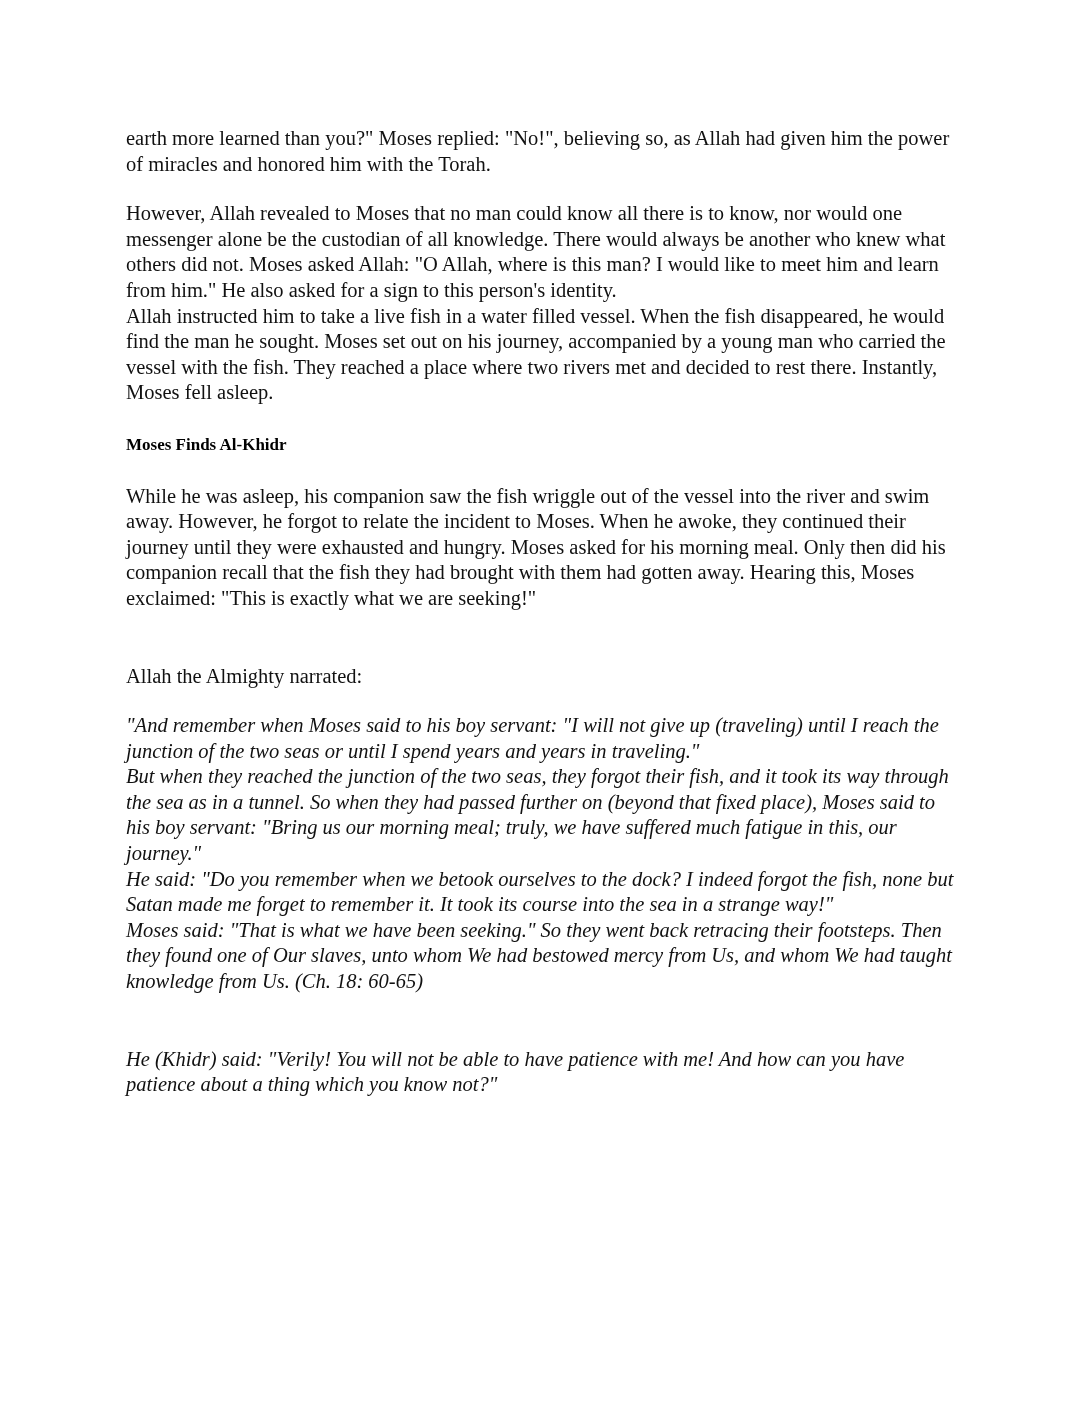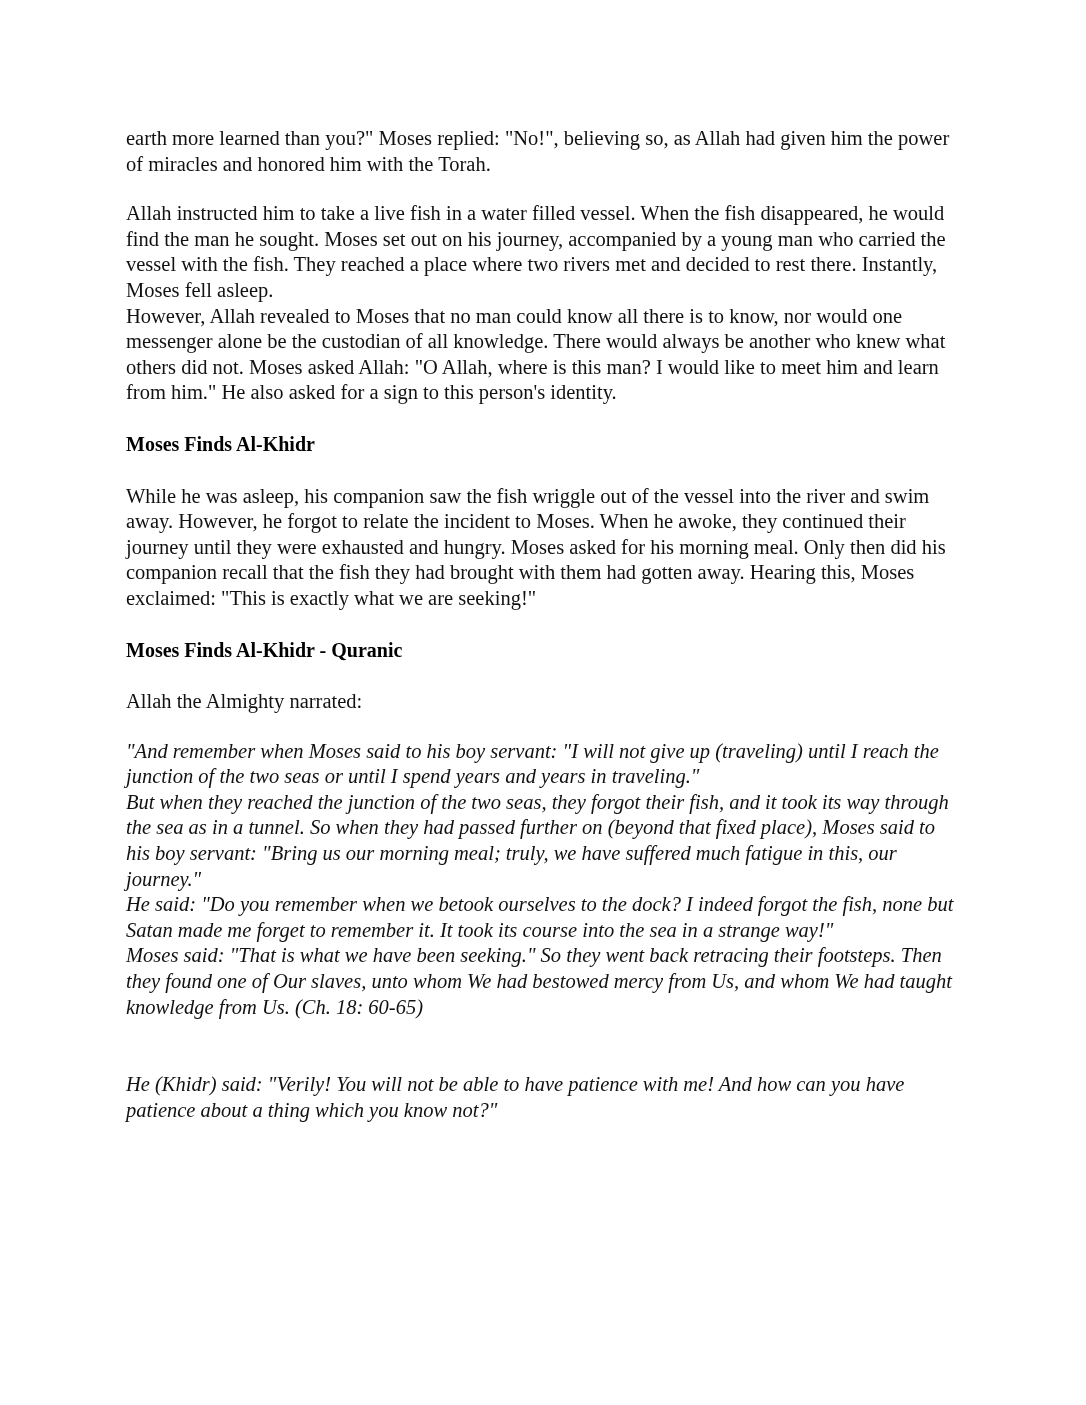--- a/index.html
+++ b/index.html
@@ -34,55 +34,54 @@
     line-height: 25.6px;
     text-align: left;
     color: #111111;
     white-space: normal;
   }
   p.para.italic {
     font-style: italic;
   }
   h3.heading {
     margin: 0;
-    font-size: 20px;
+    font-size: 17px;
     line-height: 25.6px;
     font-weight: bold;
     color: #000000;
   }
   .gap-para    { height: 24px; }
   .gap-heading { height: 26px; }
   .spacer { width: 100%; }
 </style>
 </head>
 <body>
 
 <div class="page">
   <div class="content">
 
     <p class="para">earth more learned than you?" Moses replied: "No!", believing so, as Allah had given him the power of miracles and honored him with the Torah.</p>
 
     <div class="spacer gap-para"></div>
 
+    <p class="para">However, Allah revealed to Moses that no man could know all there is to know, nor would one messenger alone be the custodian of all knowledge. There would always be another who knew what others did not. Moses asked Allah: "O Allah, where is this man? I would like to meet him and learn from him." He also asked for a sign to this person's identity.</p>
+
     <p class="para">Allah instructed him to take a live fish in a water filled vessel. When the fish disappeared, he would find the man he sought. Moses set out on his journey, accompanied by a young man who carried the vessel with the fish. They reached a place where two rivers met and decided to rest there. Instantly, Moses fell asleep.</p>
-
-    <p class="para">However, Allah revealed to Moses that no man could know all there is to know, nor would one messenger alone be the custodian of all knowledge. There would always be another who knew what others did not. Moses asked Allah: "O Allah, where is this man? I would like to meet him and learn from him." He also asked for a sign to this person's identity.</p>
 
     <div class="spacer gap-heading"></div>
 
     <h3 class="heading">Moses Finds Al-Khidr</h3>
 
     <div class="spacer gap-heading"></div>
 
     <p class="para">While he was asleep, his companion saw the fish wriggle out of the vessel into the river and swim away. However, he forgot to relate the incident to Moses. When he awoke, they continued their journey until they were exhausted and hungry. Moses asked for his morning meal. Only then did his companion recall that the fish they had brought with them had gotten away. Hearing this, Moses exclaimed: "This is exactly what we are seeking!"</p>
 
 
     <div class="spacer gap-heading"></div>
 
-    <h3 class="heading">Moses Finds Al-Khidr - Quranic</h3>
 
     <div class="spacer gap-heading"></div>
 
     <p class="para">Allah the Almighty narrated:</p>
 
     <div class="spacer gap-para"></div>
 
     <p class="para italic">"And remember when Moses said to his boy servant: "I will not give up (traveling) until I reach the junction of the two seas or until I spend years and years in traveling."</p>
 
     <p class="para italic">But when they reached the junction of the two seas, they forgot their fish, and it took its way through the sea as in a tunnel. So when they had passed further on (beyond that fixed place), Moses said to his boy servant: "Bring us our morning meal; truly, we have suffered much fatigue in this, our journey."</p>

